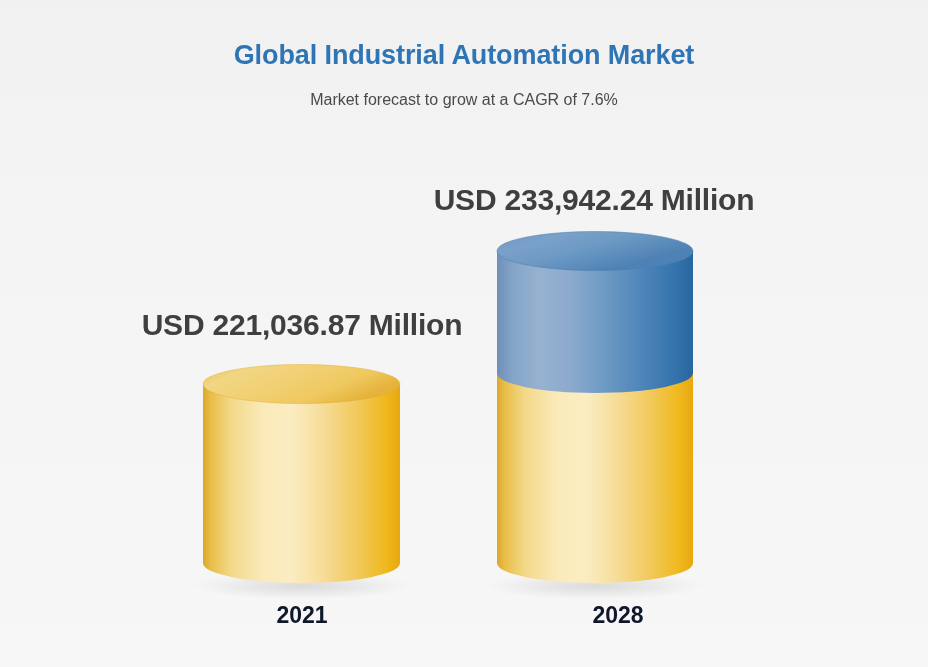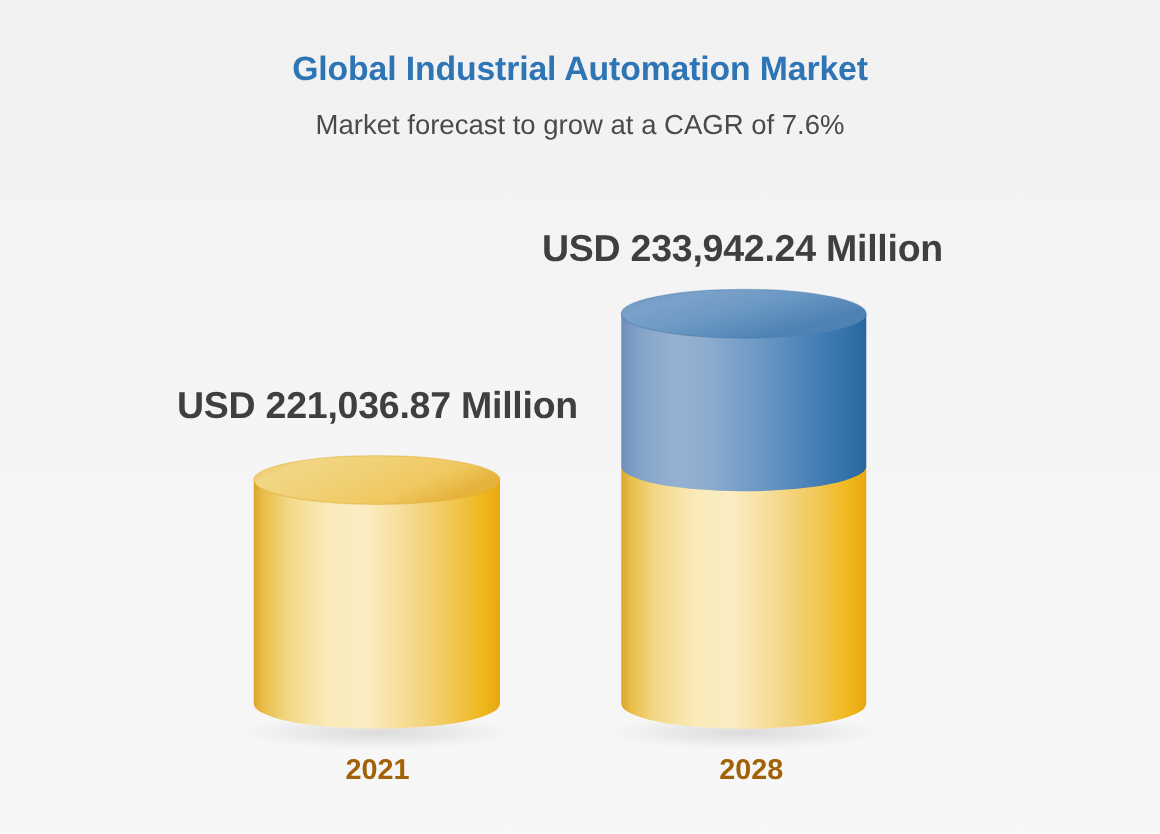--- a/index.html
+++ b/index.html
@@ -33,21 +33,21 @@
   }
   .chart-title {
     font-size: 27px;
     font-weight: bold;
     color: #2E75B6;
     letter-spacing: -0.1px;
     line-height: 34px;
     margin: 0;
   }
   .chart-subtitle {
-    font-size: 22px;
+    font-size: 16px;
     font-weight: normal;
     color: #4a4a4a;
     line-height: 30px;
     margin: 0;
     padding-top: 13px;
   }
 
   
   .plot {
     position: absolute;
@@ -81,26 +81,26 @@
     width: 604px;
     text-align: center;
   }
 
   
   .cat-label {
     position: absolute;
     top: 602px;
     font-size: 23px;
     font-weight: bold;
-    color: #a16207;
+    color: #0f172a;
     text-align: center;
     width: 200px;
   }
   #cat-2021 { left: 202px; }
-  #cat-2028 { left: 501px; text-align: center; }
+  #cat-2028 { left: 518px; text-align: center; }
 </style>
 </head>
 <body>
 
 <div id="chart-root">
 
   <div class="header">
     <h1 class="chart-title">Global Industrial Automation Market</h1>
     <h2 class="chart-subtitle">Market forecast to grow at a CAGR of 7.6%</h2>
   </div>

